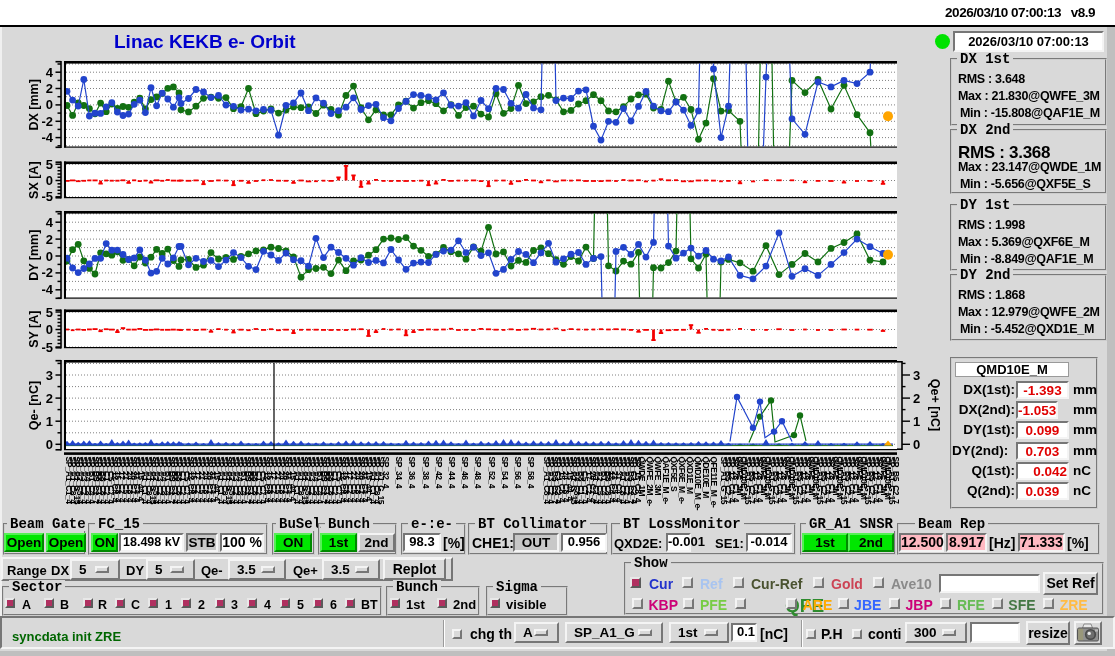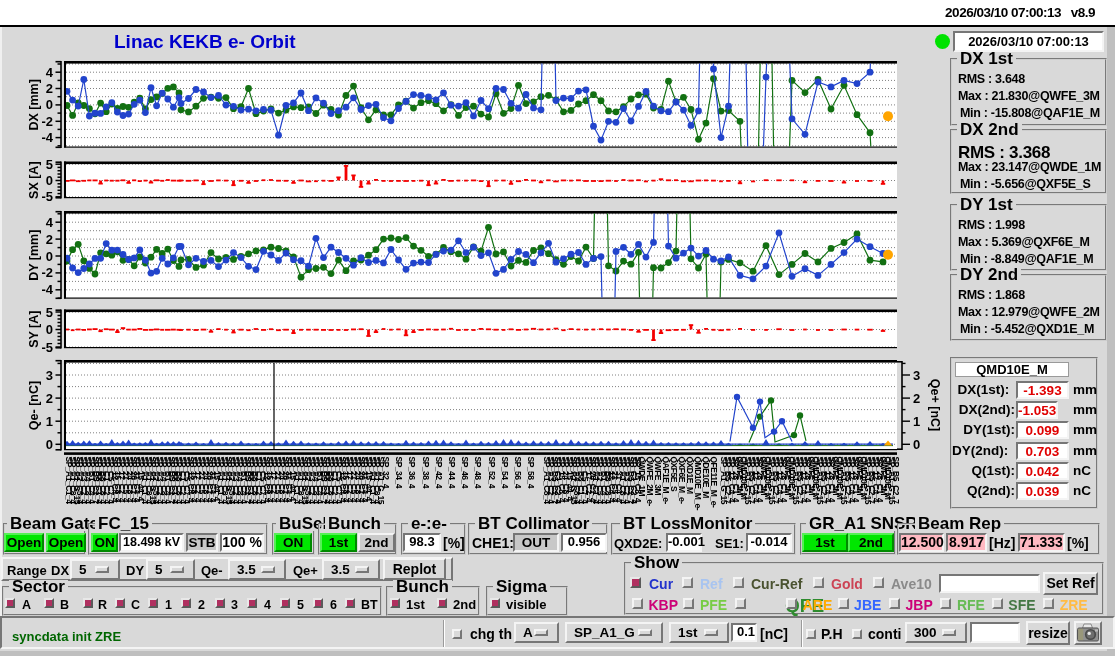--- a/index.html
+++ b/index.html
@@ -4,21 +4,21 @@
 html,body { width:1115px; height:656px; overflow:hidden; }
 body { background:#d9d9d9; font-family:"Liberation Sans",sans-serif; font-weight:bold; color:#000; position:relative; }
 .abs { position:absolute; white-space:nowrap; }
 .raised { background:#d9d9d9; border:2px solid; border-color:#f4f4f4 #767676 #767676 #f4f4f4; }
 .sunken { background:#fff; border:2px solid; border-color:#767676 #f4f4f4 #f4f4f4 #767676; }
 .btn { text-align:center; }
 .green { background:#00e600; border-color:#55f055 #008a00 #008a00 #55f055 !important; }
 .greybtn { background:#c8c8c8; border:2px solid; border-color:#767676 #f4f4f4 #f4f4f4 #767676; }
 .grey2 { background:#cbcbcb; }
 .grp { border:2px groove #cdcdcd; }
-.grp > b { position:absolute; top:-8px; left:5px; background:#d9d9d9; padding:0 3px; font-size:17px; line-height:14px; white-space:nowrap; }
+.grp > b { position:absolute; top:-8px; left:5px; background:#d9d9d9; padding:0 3px; font-size:14px; line-height:14px; white-space:nowrap;font-family:Liberation Mono, monospace; }
 .cb { width:11px; height:11px; background:#b03060; border:2px solid; border-color:#e8e8e8 #5a5a5a #5a5a5a #e8e8e8; display:inline-block; }
 .sm { width:9.5px !important; height:9.5px !important; }
 .cbg { width:11px; height:11px; background:#d9d9d9; border:2px solid; border-color:#f4f4f4 #767676 #767676 #f4f4f4; display:inline-block; }
 .dd { background:#d9d9d9; border:2px solid; border-color:#f4f4f4 #767676 #767676 #f4f4f4; font-size:13.5px; padding-left:7px; }
 .dd i { position:absolute; right:9px; top:50%; margin-top:-3.5px; width:14px; height:7px; background:#d9d9d9; border:2px solid; border-color:#f4f4f4 #767676 #767676 #f4f4f4; }
 </style></head><body>
 
 <div class="abs" style="left:0;top:0;width:1115px;height:25px;background:#fff"></div>
 <div class="abs" style="left:0;top:25px;width:1115px;height:2px;background:#000"></div>
 <div class="abs" style="right:20px;top:5px;font-size:13.5px;letter-spacing:-0.5px;background:#fff">2026/03/10 07:00:13&nbsp;&nbsp; v8.9</div>
@@ -1331,34 +1331,34 @@
     <div style="position:absolute;left:8px;top:46px;font-size:12.5px;letter-spacing:-0.3px;white-space:nowrap">Min :&nbsp;-8.849@QAF1E_M</div>
 </div>
 <div class="abs grp" style="left:950px;top:274px;width:157px;height:67px">
 <b>DY 2nd</b>
 <div style="position:absolute;left:6px;top:12px;font-size:12.5px;letter-spacing:-0.3px;white-space:nowrap">RMS :&nbsp;1.868</div>
     <div style="position:absolute;left:6px;top:29px;font-size:12.5px;letter-spacing:-0.3px;white-space:nowrap">Max :&nbsp;12.979@QWFE_2M</div>
     <div style="position:absolute;left:8px;top:46px;font-size:12.5px;letter-spacing:-0.3px;white-space:nowrap">Min :&nbsp;-5.452@QXD1E_M</div>
 </div>
 <div class="abs grp" style="left:950px;top:357px;width:148px;height:152px">
 <div style="position:absolute;left:3px;top:3px;width:114px;height:15px;background:#fff;border:1px solid #9a9a9a;text-align:center;font-size:13px;line-height:14px">QMD10E_M</div>
-<div style="position:absolute;left:0;top:21px;width:63px;text-align:center;font-size:13.5px;line-height:20px">DX(1st):</div>
+<div style="position:absolute;left:0;top:21px;width:63px;text-align:right;font-size:13.5px;line-height:20px">DX(1st):</div>
     <div class="sunken" style="position:absolute;left:64px;top:22px;width:53px;height:18px;text-align:center;font-size:13.5px;line-height:15px;color:#e00000">-1.393</div>
     <div style="position:absolute;left:121px;top:21px;font-size:13.5px;line-height:20px">mm</div>
     <div style="position:absolute;left:0;top:41.2px;width:63px;text-align:right;font-size:13.5px;line-height:20px">DX(2nd):</div>
     <div class="sunken" style="position:absolute;left:64px;top:42.2px;width:42px;height:18px;text-align:center;font-size:13.5px;line-height:15px;color:#e00000">-1.053</div>
     <div style="position:absolute;left:121px;top:41.2px;font-size:13.5px;line-height:20px">mm</div>
     <div style="position:absolute;left:0;top:61.400000000000006px;width:63px;text-align:right;font-size:13.5px;line-height:20px">DY(1st):</div>
     <div class="sunken" style="position:absolute;left:64px;top:62.400000000000006px;width:53px;height:18px;text-align:center;font-size:13.5px;line-height:15px;color:#e00000">0.099</div>
     <div style="position:absolute;left:121px;top:61.400000000000006px;font-size:13.5px;line-height:20px">mm</div>
     <div style="position:absolute;left:0;top:81.60000000000001px;width:73px;text-align:left;font-size:13.5px;line-height:20px">DY(2nd):</div>
     <div class="sunken" style="position:absolute;left:64px;top:82.60000000000001px;width:53px;height:18px;text-align:center;font-size:13.5px;line-height:15px;color:#e00000">0.703</div>
     <div style="position:absolute;left:121px;top:81.60000000000001px;font-size:13.5px;line-height:20px">mm</div>
     <div style="position:absolute;left:0;top:101.80000000000001px;width:63px;text-align:right;font-size:13.5px;line-height:20px">Q(1st):</div>
-    <div class="sunken" style="position:absolute;left:64px;top:102.80000000000001px;width:53px;height:18px;text-align:center;font-size:13.5px;line-height:15px;color:#e00000">0.042</div>
+    <div class="sunken" style="position:absolute;left:64px;top:102.80000000000001px;width:53px;height:18px;text-align:right;font-size:13.5px;line-height:15px;color:#e00000">0.042</div>
     <div style="position:absolute;left:121px;top:101.80000000000001px;font-size:13.5px;line-height:20px">nC</div>
     <div style="position:absolute;left:0;top:122.00000000000001px;width:63px;text-align:right;font-size:13.5px;line-height:20px">Q(2nd):</div>
     <div class="sunken" style="position:absolute;left:64px;top:123.00000000000001px;width:53px;height:18px;text-align:center;font-size:13.5px;line-height:15px;color:#e00000">0.039</div>
     <div style="position:absolute;left:121px;top:122.00000000000001px;font-size:13.5px;line-height:20px">nC</div>
 </div>
 <div class="abs grp" style="left:3px;top:523px;width:83px;height:32px">
     <b style="left:2px">Beam Gate</b>
   </div>
 <div class="abs raised green btn" style="left:4px;top:533px;width:40px;height:19px;font-size:13.5px;line-height:15px">Open</div>
 <div class="abs raised green btn" style="left:46px;top:533px;width:40px;height:19px;font-size:13.5px;line-height:15px">Open</div>
@@ -1386,21 +1386,21 @@
 <div class="abs grp" style="left:468px;top:523px;width:140px;height:32px">
     <b style="left:5px">BT Collimator</b>
   </div>
 <div class="abs" style="left:472px;top:536px;font-size:14px;line-height:15px;color:#000;white-space:nowrap">CHE1:</div>
 <div class="abs greybtn btn" style="left:513px;top:533px;width:46px;height:19px;font-size:13.5px;line-height:15px">OUT</div>
 <div class="abs sunken" style="left:561px;top:533px;width:46px;height:19px;text-align:center;font-size:13px;line-height:14px;color:#000">0.956</div>
 <div class="abs grp" style="left:611px;top:523px;width:185px;height:32px">
     <b style="left:7px">BT LossMonitor</b>
   </div>
 <div class="abs" style="left:614px;top:536px;font-size:13px;line-height:15px;color:#000;white-space:nowrap">QXD2E:</div>
-<div class="abs sunken" style="left:666px;top:533px;width:36px;height:19px;text-align:center;font-size:13px;line-height:14px;color:#000">-0.001</div>
+<div class="abs sunken" style="left:666px;top:533px;width:25px;height:19px;text-align:center;font-size:13px;line-height:14px;color:#000">-0.001</div>
 <div class="abs" style="left:715px;top:536px;font-size:13px;line-height:15px;color:#000;white-space:nowrap">SE1:</div>
 <div class="abs sunken" style="left:746px;top:533px;width:46px;height:19px;text-align:center;font-size:13px;line-height:14px;color:#000">-0.014</div>
 <div class="abs grp" style="left:800px;top:523px;width:96px;height:32px">
     <b style="left:4px">GR_A1 SNSR</b>
   </div>
 <div class="abs raised green btn" style="left:802px;top:533px;width:46px;height:19px;font-size:13.5px;line-height:15px">1st</div>
 <div class="abs raised green btn" style="left:848px;top:533px;width:46px;height:19px;font-size:13.5px;line-height:15px">2nd</div>
 <div class="abs grp" style="left:897px;top:523px;width:203px;height:32px">
     <b style="left:16px">Beam Rep</b>
   </div>

